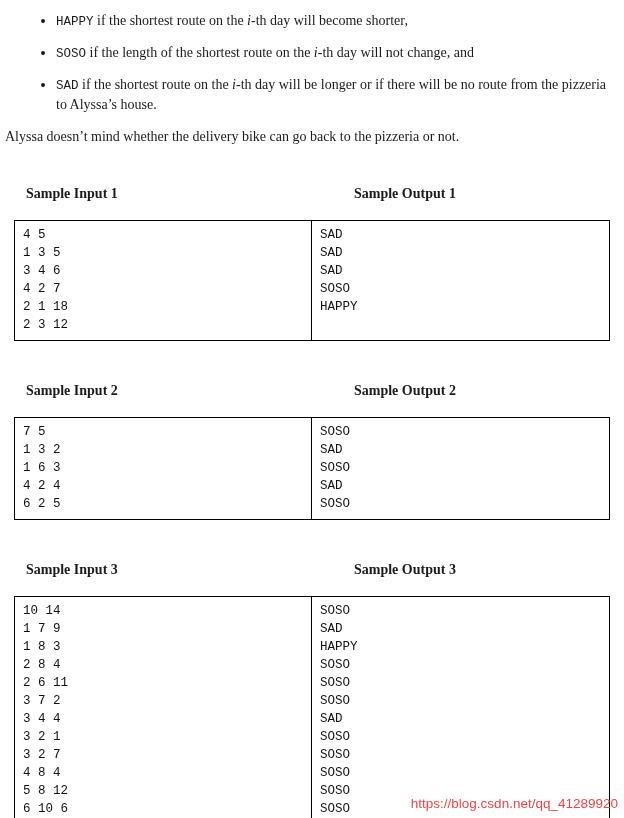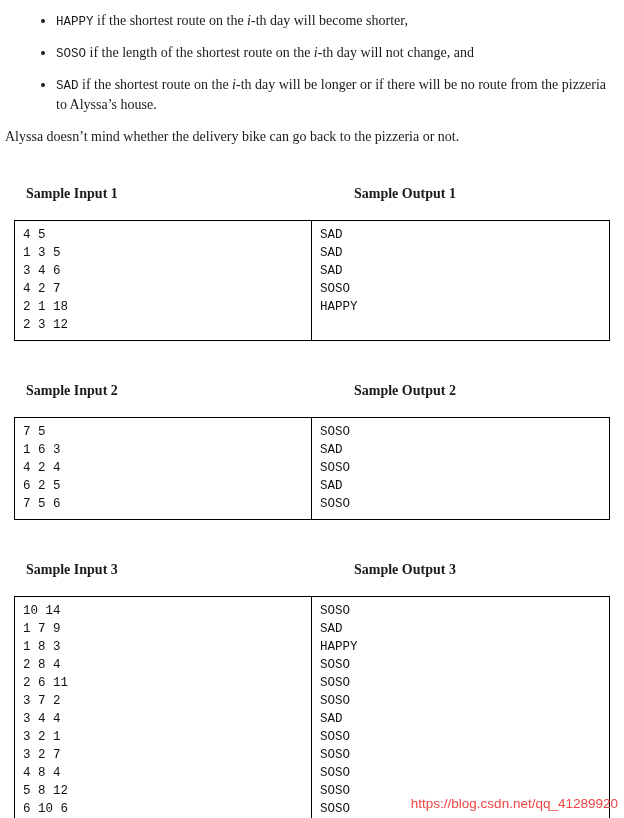--- a/index.html
+++ b/index.html
@@ -141,24 +141,24 @@
   </section>
 
   <section class="sample next">
     <div class="sample-headers">
       <h3 class="h-in">Sample Input 2</h3>
       <h3 class="h-out">Sample Output 2</h3>
     </div>
     <div class="sample-box">
       <div class="col col-in">
           <div class="code-line">7 5</div>
+          <div class="code-line">1 3 2</div>
           <div class="code-line">1 6 3</div>
           <div class="code-line">4 2 4</div>
           <div class="code-line">6 2 5</div>
-          <div class="code-line">7 5 6</div>
         </div>
       <div class="col col-out">
           <div class="code-line">SOSO</div>
           <div class="code-line">SAD</div>
           <div class="code-line">SOSO</div>
           <div class="code-line">SAD</div>
           <div class="code-line">SOSO</div>
         </div>
     </div>
   </section>

